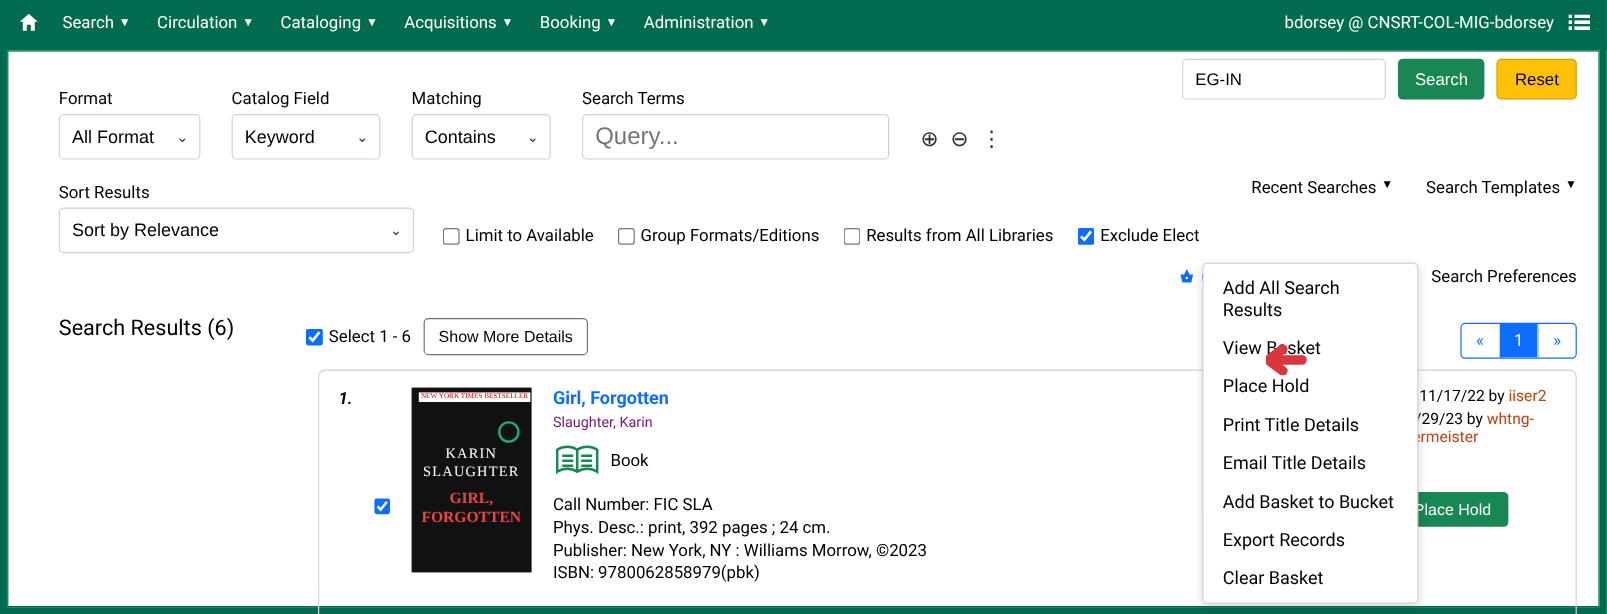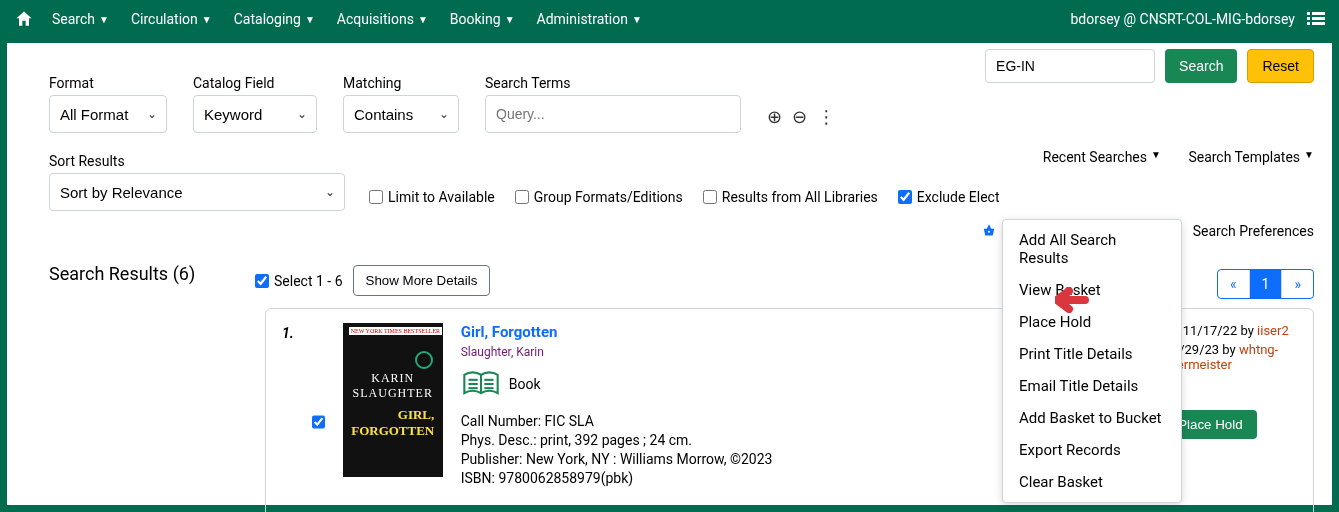--- a/index.html
+++ b/index.html
@@ -15,21 +15,21 @@
   .topbar { position: absolute; top: 0; right: 18px; display: flex; align-items: center; gap: 10px; padding-top: 6px; }
   .topbar-input { width: 170px; height: 34px; border: 1px solid #ced4da; border-radius: 4px; padding: 0 10px; font-size: 14px; }
   .btn { height: 34px; border-radius: 4px; border: none; padding: 0 14px; font-size: 14px; cursor: pointer; }
   .btn-green { background: #198754; color: #fff; }
   .btn-yellow { background: #ffc107; color: #000; border: 1px solid #d39e00; }
   .filters { position: absolute; top: 32px; left: 42px; display: flex; gap: 26px; }
   .filtergroup label { display: block; margin-bottom: 4px; font-size: 14px; }
   .select { height: 38px; border: 1px solid #ced4da; border-radius: 4px; background:#fff; padding: 0 30px 0 10px; font-size: 15px; appearance: none; position: relative; }
   .select-wrap { position: relative; display:inline-block; }
   .select-wrap .chev { position:absolute; right:10px; top:50%; transform:translateY(-50%); pointer-events:none; color:#333; font-size:12px;}
-  .search-terms-input { width: 256px; height: 38px; border: 1px solid #ced4da; border-radius: 4px; padding: 12px 10px; font-size: 14px; }
+  .search-terms-input { width: 256px; height: 38px; border: 1px solid #ced4da; border-radius: 4px; padding: 12px 10px; font-size: 20px; }
   .plusminus { display:flex; align-items:center; gap:10px; margin-top:24px; color:#333; }
   .plusminus span { font-size:18px; cursor:pointer; }
   .row2 { position:absolute; top:110px; left:42px; display:flex; align-items:flex-end; gap:24px; }
   .checkbox-row { display:flex; align-items:center; gap:20px; margin-bottom:6px; }
   .cb { display:inline-flex; align-items:center; gap:5px; }
   .cb input { width:14px; height:14px; }
   .searchlinks { position:absolute; top:106px; right:18px; text-align:right; }
   .searchlinks .lnk { display:inline-flex; align-items:flex-start; gap:4px; margin-left:24px; cursor:pointer; }
   .basket-row { position:absolute; top:142px; right:18px; display:flex; align-items:center; gap:22px; }
   .basket-icon { color:#0d6efd; display:inline-flex; align-items:center; gap:2px; }
@@ -42,21 +42,21 @@
   .pager div { padding:6px 12px; border-right:1px solid #ced4da; cursor:pointer; color:#0d6efd; }
   .pager div:last-child{border-right:none;}
   .pager .active{ background:#0d6efd; color:#fff; }
   .card { position:absolute; top:265px; left:258px; right:18px; border:1px solid #ced4da; border-radius:6px; padding:14px 16px; display:flex; gap:18px; height:226px;}
   .card-num { font-weight:bold; font-style:italic; margin-top:2px;}
   .card-cb { margin-top:2px; accent-color:#0d6efd;}
   .cover { width:100px; height:154px; background:#111; color:#fff; display:flex; flex-direction:column; justify-content:center; align-items:center; font-family: Georgia, serif; font-size:11px; position:relative; }
   .cover .bestseller{ position:absolute; top:4px; left:6px; font-size:6px; color:#c00; background:#fff; padding:1px 2px;}
   .cover .pep{ position:absolute; top:28px; right:10px; width:18px; height:18px; border:2px solid #2a7; border-radius:50%;}
   .cover .author{ letter-spacing:1px; font-size:12px; margin-top:10px; text-align:center;}
-  .cover .title{ color:#fde047; font-size:13px; margin-top:6px; text-align:right; font-weight:bold;}
+  .cover .title{ color:#ef4444; font-size:13px; margin-top:6px; text-align:center; font-weight:bold;}
   .card-body { flex:1; }
   .title-link { color:#0d6efd; font-weight:bold; font-size:15px; }
   .author-link { color:#701a75; font-size:12px; display:block; margin-top:4px;}
   .book-row { display:flex; align-items:center; gap:8px; margin:10px 0 14px 0;}
   .card-body p { font-size:14px; margin:3px 0;}
   .avail { width:90px; text-align:center; font-size:14px;}
   .avail .grey{ background:#d6e9e5; padding:6px 0;}
   .meta { width:150px; font-size:13px; }
   .meta a{ color:#c2410c; text-decoration:none;}
   .place-hold-btn{ background:#198754; color:#fff; padding:7px 14px; border:none; border-radius:4px; display:inline-flex; align-items:center; gap:6px; cursor:pointer; margin-top:38px;}

